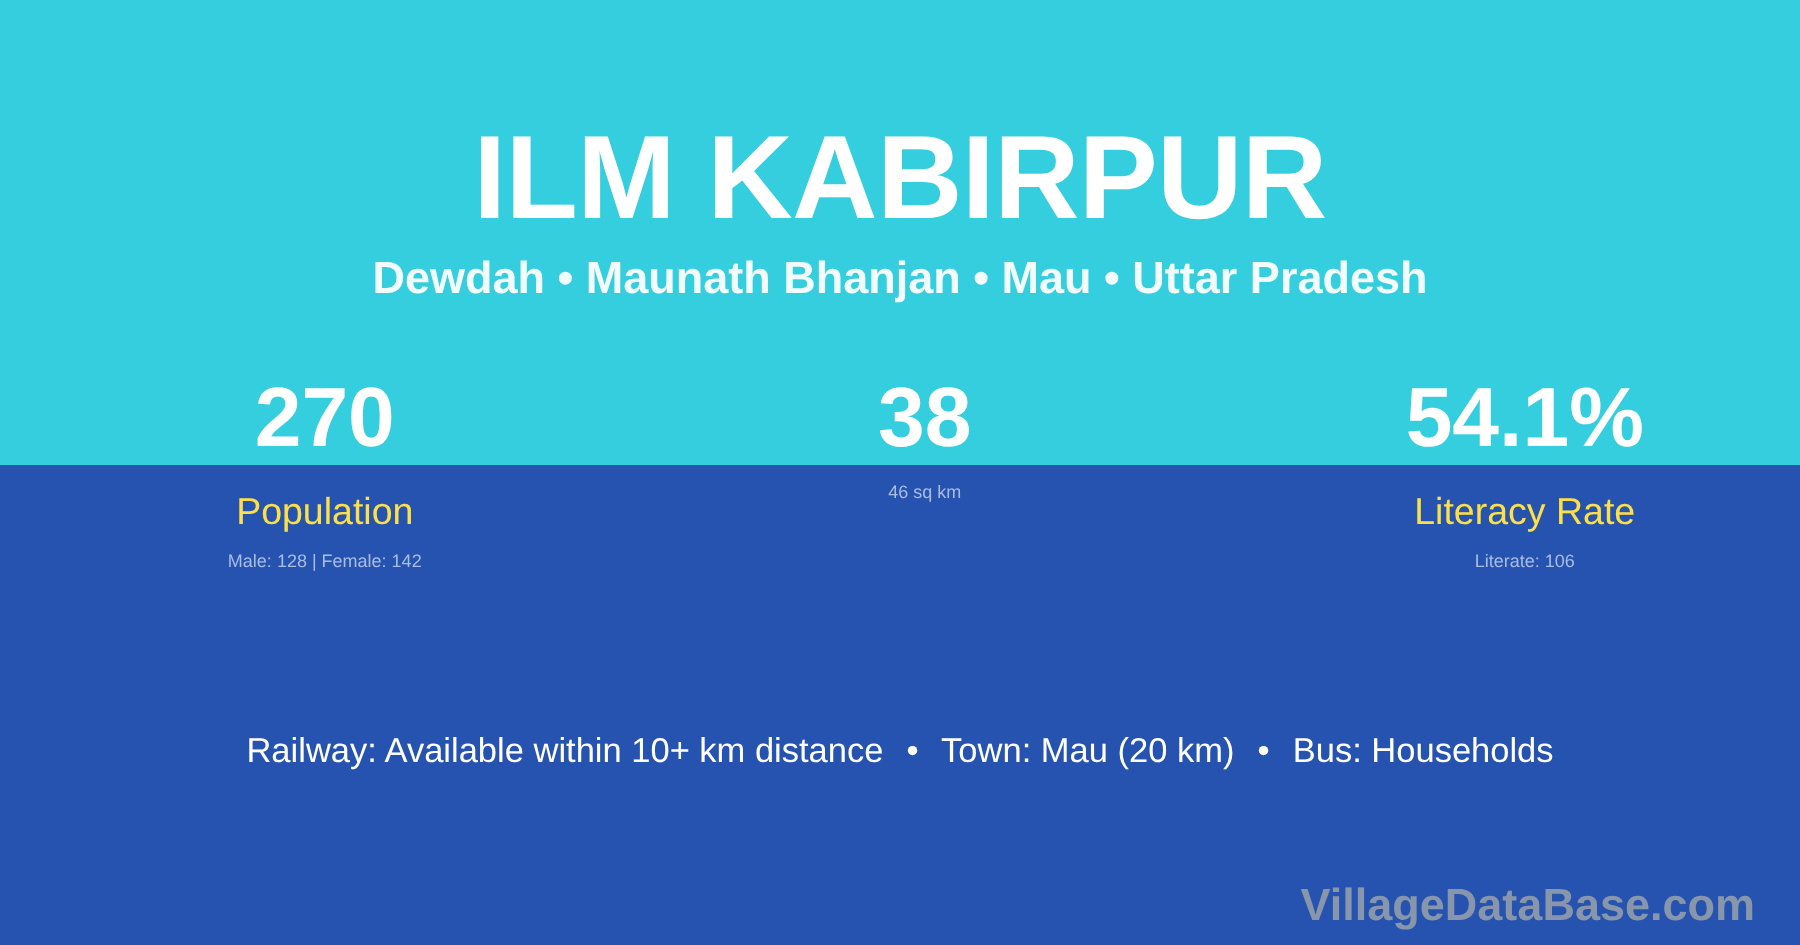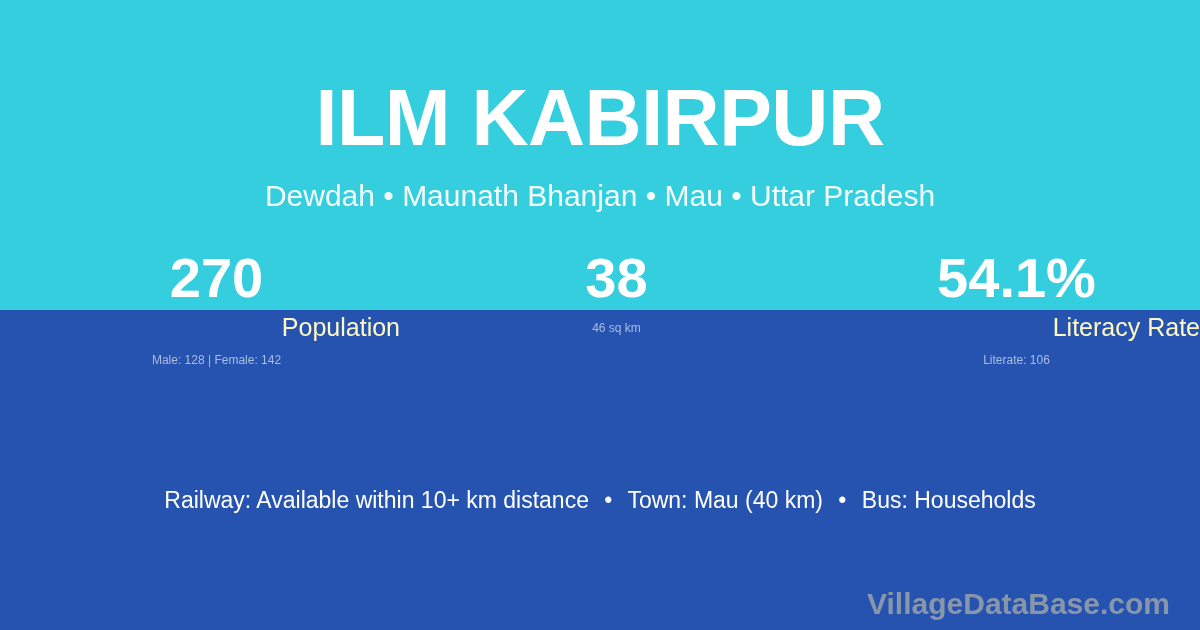--- a/index.html
+++ b/index.html
@@ -57,23 +57,23 @@
     margin-top: 78px;
     font-size: 79px;
     font-weight: bold;
     line-height: 1.0;
     letter-spacing: -0.5px;
     color: #ffffff;
     white-space: nowrap;
   }
 
   .village-subtitle {
-    margin-top: 22px;
+    margin-top: 12px;
     font-size: 30px;
-    font-weight: normal;
+    font-weight: bold;
     line-height: 1.1;
     color: #f2fcfd;
     white-space: nowrap;
   }
 
   
   .stats {
     position: absolute;
     left: 0;
     top: 245px;
@@ -91,27 +91,26 @@
 
   .stat-value {
     font-size: 56px;
     font-weight: bold;
     line-height: 65px;
     color: #ffffff;
     white-space: nowrap;
   }
 
   .stat-label {
-    margin-top: 2px;
+    margin-top: 16px;
     font-size: 25px;
     font-weight: normal;
     line-height: 30px;
-    color: #fef9c3;
+    color: #fde047;
     white-space: nowrap;
-    text-align: right;
   }
 
   .stat-sub {
     margin-top: 8px;
     font-size: 12px;
     font-weight: normal;
     line-height: 20px;
     color: #a9bde2;
     white-space: nowrap;
   }
@@ -179,20 +178,20 @@
       <div class="stat-value">54.1%</div>
       <div class="stat-label">Literacy Rate</div>
       <div class="stat-sub">Literate: 106</div>
     </div>
 
   </div>
 
   <div class="infra">
     <span>Railway: Available within 10+ km distance</span>
     <span class="infra-sep">•</span>
-    <span>Town: Mau (40 km)</span>
+    <span>Town: Mau (20 km)</span>
     <span class="infra-sep">•</span>
     <span>Bus: Households</span>
   </div>
 
   <div class="watermark">VillageDataBase.com</div>
 
 </div>
 
 </body></html>

